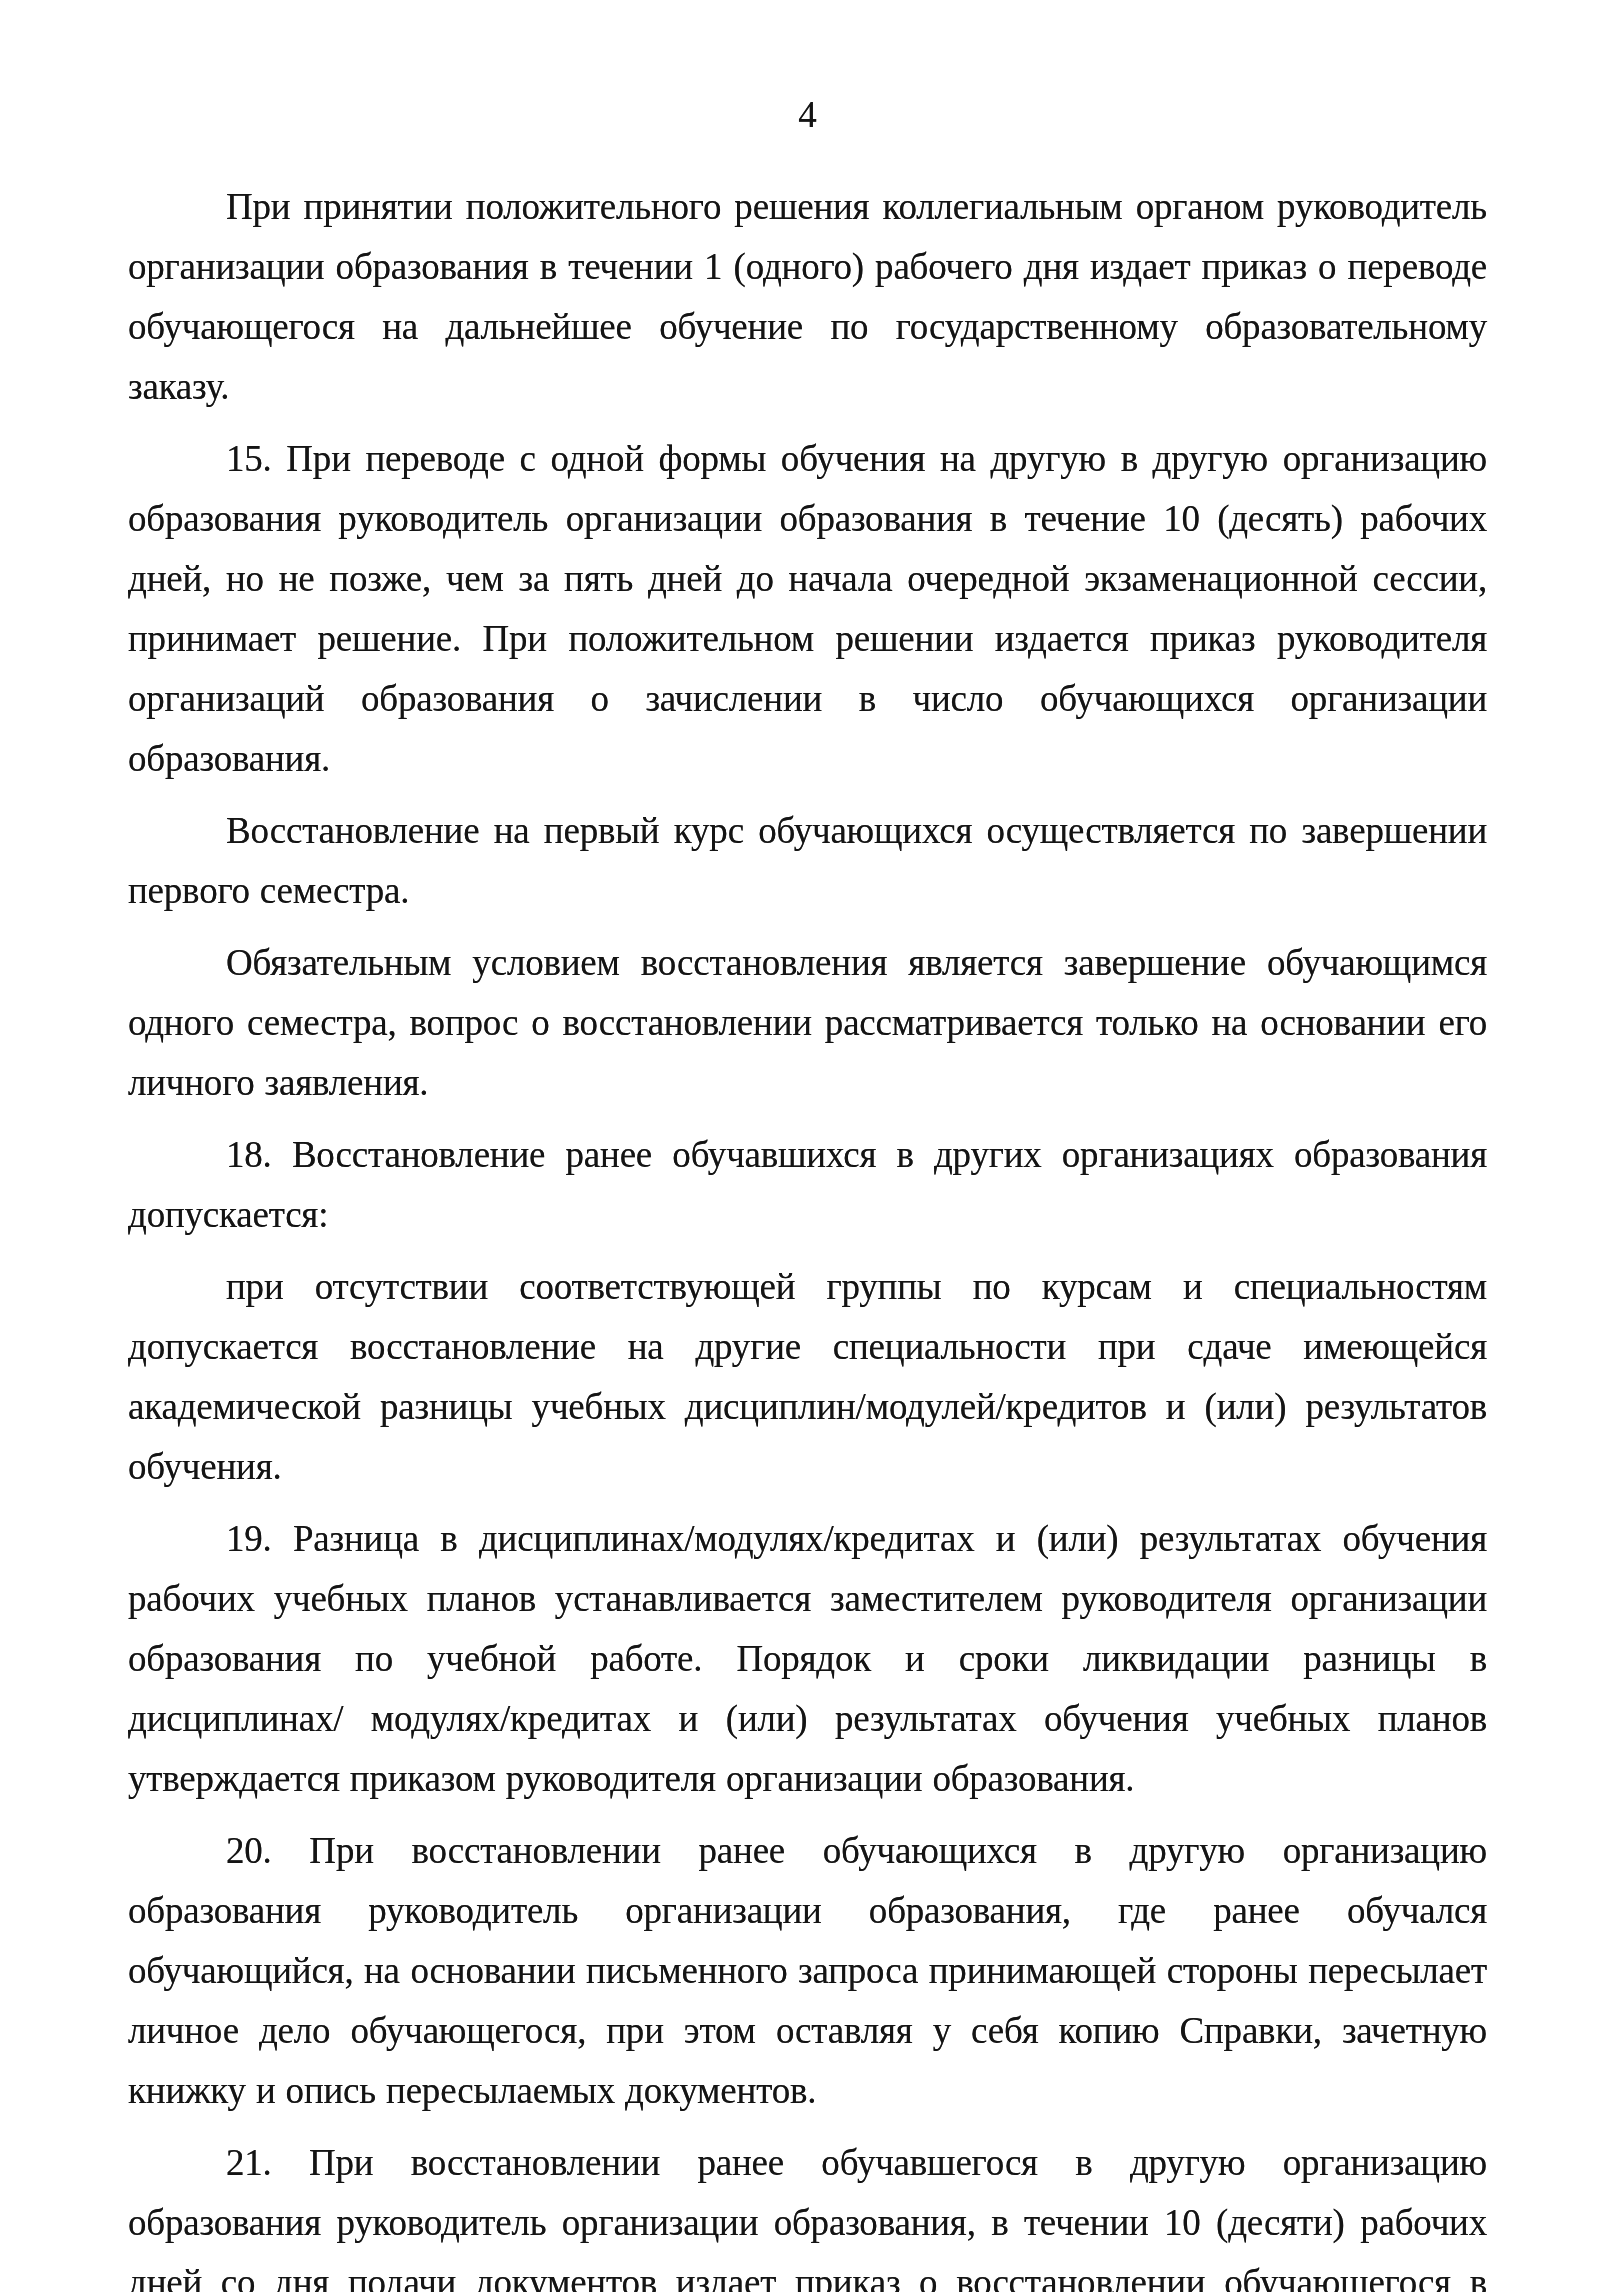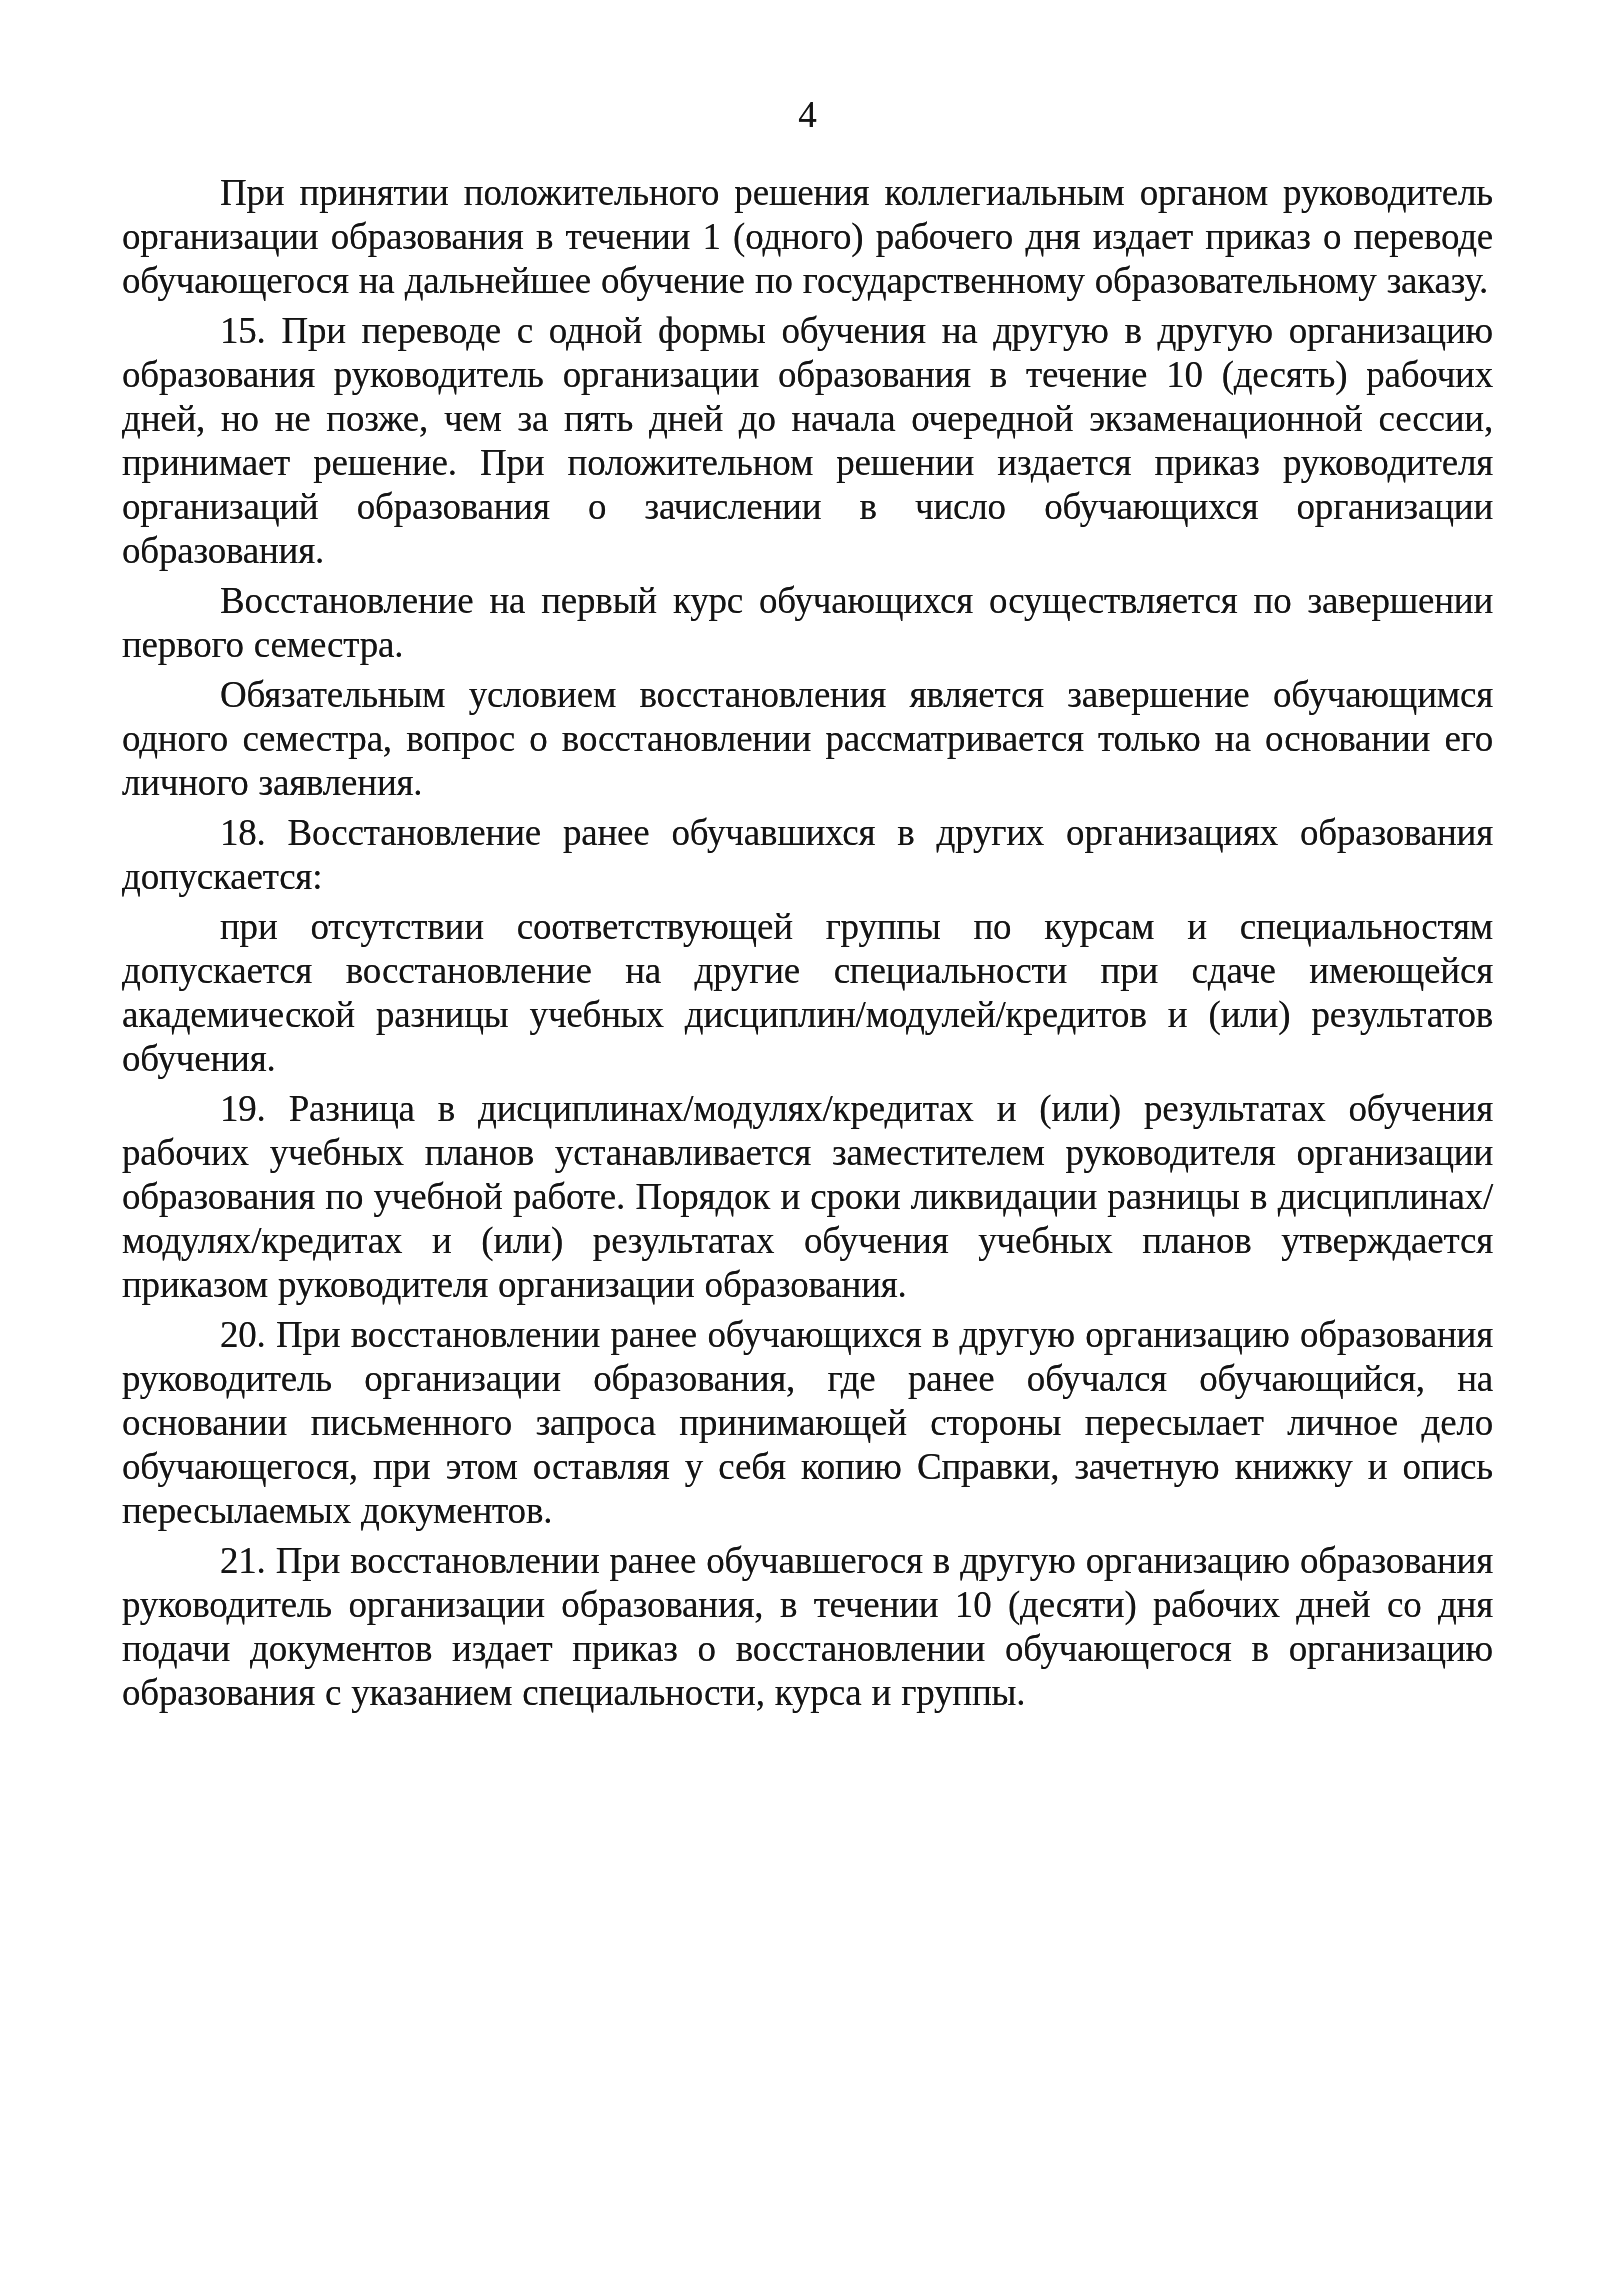--- a/index.html
+++ b/index.html
@@ -26,24 +26,24 @@
     line-height: 44px;
     text-shadow: 0 0 0.6px rgba(0,0,0,0.65);
   }
   .content {
     position: absolute;
     top: 165px;
     left: 116px;
     right: 122px;
   }
   .content p {
-    margin: 6px;
+    margin: 12px;
     padding: 0;
     font-size: 37px;
-    line-height: 44px;
+    line-height: 60px;
     text-align: justify;
     text-indent: 98px;
     letter-spacing: -0.2px;
     word-spacing: 1px;
     text-shadow: 0 0 0.6px rgba(0,0,0,0.65);
     hyphens: none;
   }
   
   .content p.runover {
     text-align-last: justify;

